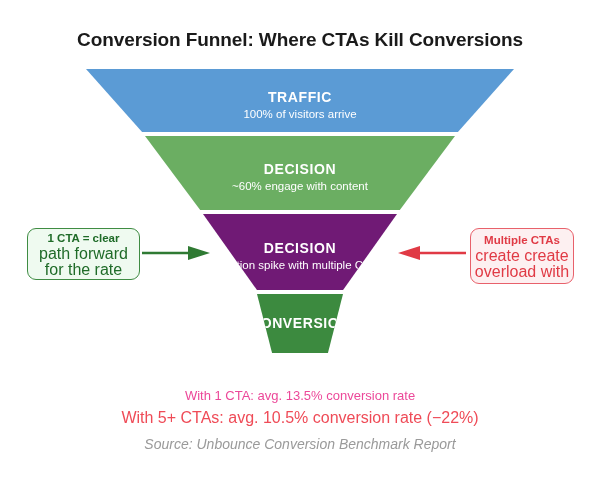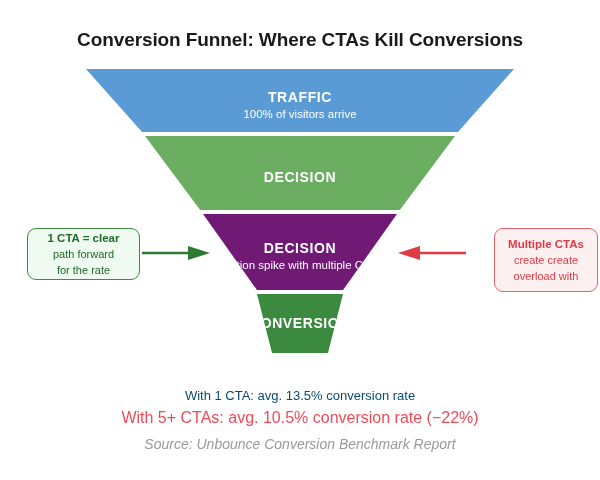--- a/index.html
+++ b/index.html
@@ -110,36 +110,36 @@
     text-align: center;
     padding: 24px 8px;
   }
   .callout .co-head {
     font-size: 11.5px;
     font-weight: bold;
     line-height: 16px;
     white-space: nowrap;
   }
   .callout .co-line {
-    font-size: 11px;
+    font-size: 16px;
     font-weight: normal;
     line-height: 16px;
     white-space: nowrap;
   }
 
   #callout-left {
     left: 27px; top: 216px;
     width: 113px; height: 52px;
     background: #effaf0;
     border-color: #3f8c43;
     color: #1f6b28;
   }
   #callout-right {
-    left: 494px; top: 216px;
-    width: 104px; height: 64px;
+    left: 470px; top: 216px;
+    width: 104px; height: 56px;
     background: #fdf0f1;
     border-color: #e8616b;
     color: #e03a45;
   }
 
   
   .arrow-wrap {
     position: absolute;
     height: 16px;
   }
@@ -151,21 +151,21 @@
   .stat {
     position: absolute;
     left: 0;
     width: 600px;
     text-align: center;
     white-space: nowrap;
   }
   #stat-one {
     top: 376px;
     font-size: 13px;
-    color: #0c4a6e;
+    color: #ec4899;
   }
   #stat-many {
     top: 397px;
     font-size: 16px;
     color: #ef4b57;
   }
   #source-note {
     top: 424px;
     font-size: 14px;
     font-style: italic;
@@ -181,20 +181,21 @@
 
   <div class="funnel">
 
     <div class="seg" id="seg-traffic">
       <div class="seg-label">TRAFFIC</div>
       <div class="seg-sub">100% of visitors arrive</div>
     </div>
 
     <div class="seg" id="seg-attention">
       <div class="seg-label">DECISION</div>
+      <div class="seg-sub">~60% engage with content</div>
     </div>
 
     <div class="seg" id="seg-decision">
       <div class="seg-label">DECISION</div>
       <div class="seg-sub">Friction spike with multiple CTAs</div>
     </div>
 
     <div class="seg" id="seg-conversion">
       <div class="seg-label">CONVERSION</div>
     </div>

